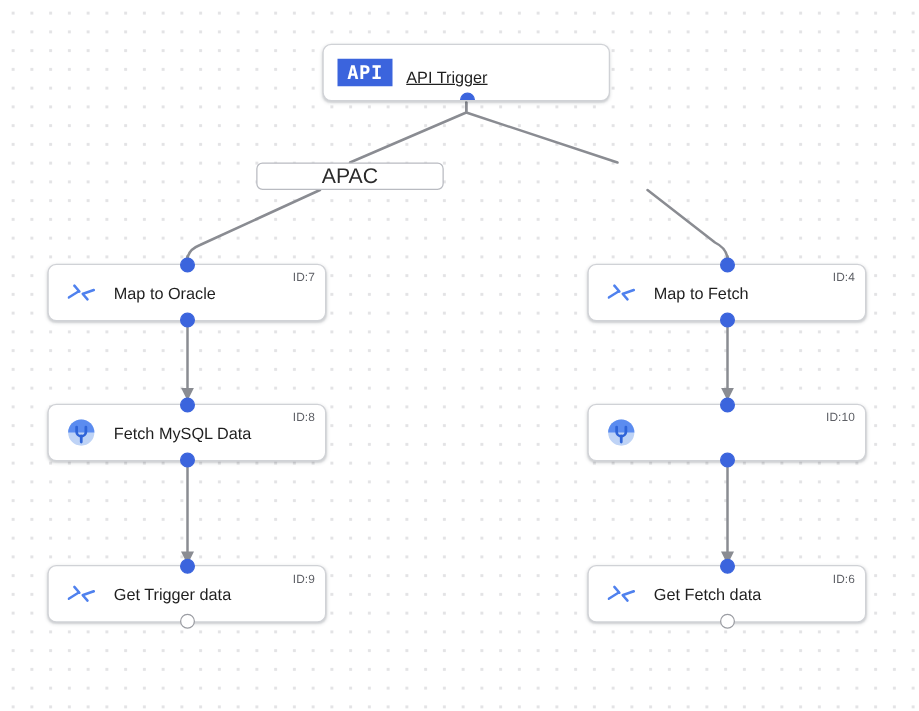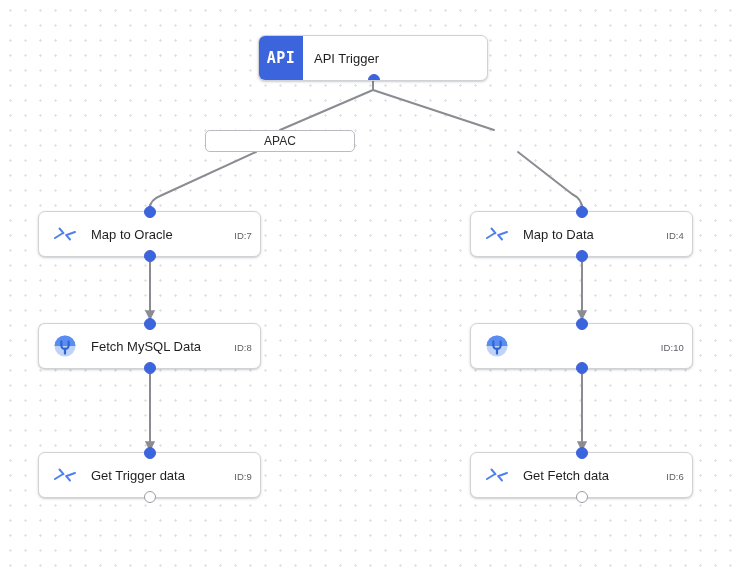--- a/index.html
+++ b/index.html
@@ -42,22 +42,23 @@
     border: 1px solid #d0d2d6;
     border-radius: 7px;
     box-shadow: 0 1px 3px rgba(30,35,50,0.16), 0 1px 1px rgba(30,35,50,0.08);
     display: flex;
     align-items: center;
     overflow: visible;
   }
 
   
   .node.trigger {
-    padding: 0;
+    padding: 11px;
     overflow: hidden;
+    align-items: flex-end;
   }
   .api-badge {
     width: 44px;
     align-self: stretch;
     background: #3b64dd;
     display: flex;
     align-items: center;
     justify-content: center;
     flex: 0 0 44px;
   }
@@ -66,20 +67,21 @@
     font-family: "DejaVu Sans Mono", monospace;
     font-size: 15px;
     font-weight: bold;
     letter-spacing: 0.5px;
     line-height: 1;
   }
   .trigger-label {
     padding-left: 11px;
     font-size: 13px;
     color: #1f1f1f;
+    text-decoration: underline;
   }
 
   
   .node.step {
     padding: 0 12px 0 13px;
   }
   .step-icon {
     width: 26px;
     height: 26px;
     flex: 0 0 26px;
@@ -94,21 +96,20 @@
     color: #1f1f1f;
     white-space: nowrap;
   }
   .step-id {
     position: absolute;
     top: 5px;
     right: 8px;
     font-size: 9.5px;
     color: #5e6066;
     letter-spacing: 0.1px;
-    margin-top: 13px;
   }
 
   
   .port {
     position: absolute;
     width: 12px;
     height: 12px;
     border-radius: 50%;
     left: 50%;
     margin-left: -6px;
@@ -129,21 +130,21 @@
   .branch-label {
     position: absolute;
     box-sizing: border-box;
     height: 22px;
     background: #ffffff;
     border: 1px solid #b9bbc1;
     border-radius: 5px;
     display: flex;
     align-items: center;
     justify-content: center;
-    font-size: 12px;
+    font-size: 17px;
     color: #2b2b2b;
   }
 </style>
 </head>
 <body>
 
 <div id="canvas">
 
   <svg id="edges" width="735" height="569" viewBox="0 0 735 569">
     <defs>
@@ -235,21 +236,21 @@
     <span class="step-icon">
       <svg width="22" height="18" viewBox="0 0 22 18">
         <g stroke="#4f81ee" stroke-width="2" fill="none" stroke-linecap="round" stroke-linejoin="round">
           <path d="M 1 13 L 9 8"></path>
           <path d="M 5.5 3.5 L 9.5 8.2"></path>
           <path d="M 21 7 L 12.5 10"></path>
           <path d="M 16 14.5 L 12.2 10.2"></path>
         </g>
       </svg>
     </span>
-    <span class="step-label">Map to Data</span>
+    <span class="step-label">Map to Fetch</span>
     <span class="step-id">ID:4</span>
     <div class="port filled top"></div>
     <div class="port filled bottom"></div>
   </div>
 
   <div class="node step" style="left:470px; top:323px; width:223px; height:46px;">
     <span class="step-icon">
       <svg width="24" height="24" viewBox="0 0 24 24">
         <circle cx="12" cy="12" r="10.5" fill="#bed3f6"></circle>
         <path d="M 12 1.5 A 10.5 10.5 0 0 1 22.5 12 L 1.5 12 A 10.5 10.5 0 0 1 12 1.5 Z" fill="#5b8cf0"></path>

